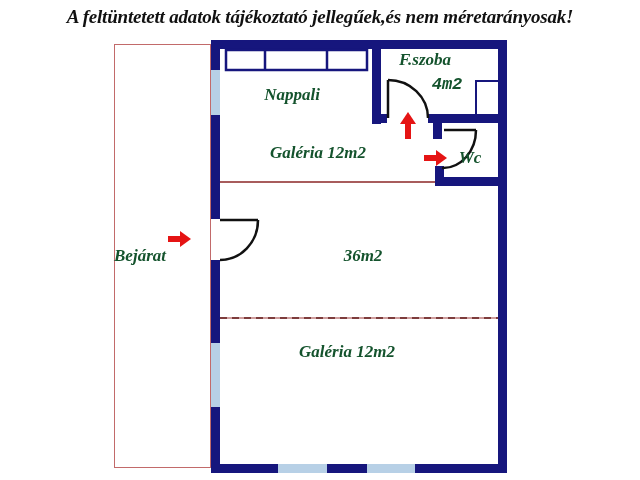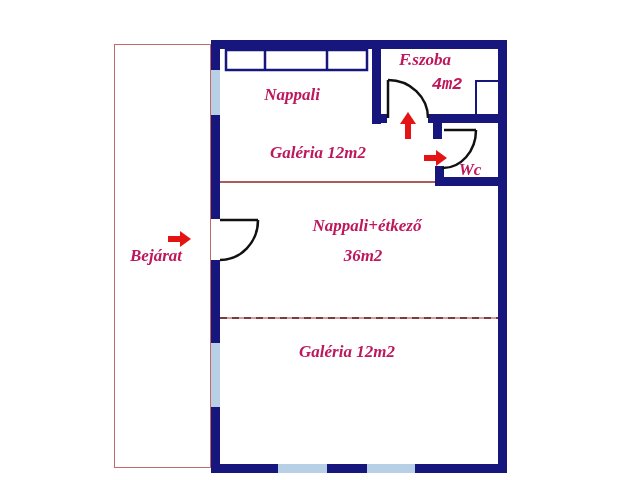--- a/index.html
+++ b/index.html
@@ -34,21 +34,21 @@
   }
   .redline-dashed {
     position: absolute; height: 2px;
     background: repeating-linear-gradient(90deg, #7d3c3c 0 7px, #cf9e9e 7px 12px);
   }
 
   svg.overlay { position: absolute; left: 0; top: 0; }
 
   .room-label {
     position: absolute; transform: translate(-50%, -50%);
-    font-weight: bold; font-style: italic; color: #be185d;
+    font-weight: bold; font-style: italic; color: #14532d;
     font-size: 17px; white-space: nowrap;
   }
 
   
   .arrow { position: absolute; }
   .arrow .stem { position: absolute; background: #e51414; }
   .arrow .head { position: absolute; width: 0; height: 0; }
   .arrow-right .stem { left: 0; top: 5px; width: 12px; height: 6px; }
   .arrow-right .head {
     left: 12px; top: 0;
@@ -62,20 +62,21 @@
     border-bottom: 12px solid #e51414;
     border-left: 8px solid transparent;
     border-right: 8px solid transparent;
   }
 </style>
 </head>
 <body>
 
 <div id="stage">
 
+  <div class="title">A feltüntetett adatok tájékoztató jellegűek,és nem méretarányosak!</div>
 
   <div class="red-rect"></div>
 
   <div class="wall" style="left:211px; top:40px;  width:296px; height:9px;"></div>
   <div class="wall" style="left:211px; top:40px;  width:9px;   height:433px;"></div>
   <div class="wall" style="left:498px; top:40px;  width:9px;   height:433px;"></div>
   <div class="wall" style="left:211px; top:464px; width:296px; height:9px;"></div>
 
   <div class="wall" style="left:372px; top:40px;  width:9px;   height:84px;"></div>
 
@@ -132,19 +133,18 @@
   </div>
   <div class="arrow arrow-right" style="left:424px; top:150px; width:24px; height:16px;">
     <span class="stem"></span>
     <span class="head"></span>
   </div>
 
   <div class="room-label" style="left:292px; top:95px;">Nappali</div>
   <div class="room-label" style="left:425px; top:60px;">F.szoba</div>
   <div class="room-label" style="left:447px; top:84px;font-family:Liberation Mono, monospace;">4m2</div>
   <div class="room-label" style="left:318px; top:153px;">Galéria 12m2</div>
-  <div class="room-label" style="left:470px; top:170px;">Wc</div>
-  <div class="room-label" style="left:367px; top:226px;">Nappali+étkező</div>
+  <div class="room-label" style="left:470px; top:158px;">Wc</div>
   <div class="room-label" style="left:363px; top:256px;text-align:right;">36m2</div>
   <div class="room-label" style="left:347px; top:352px;">Galéria 12m2</div>
-  <div class="room-label" style="left:156px; top:256px;text-align:center;">Bejárat</div>
+  <div class="room-label" style="left:140px; top:256px;text-align:center;">Bejárat</div>
 
 </div>
 
 </body></html>

